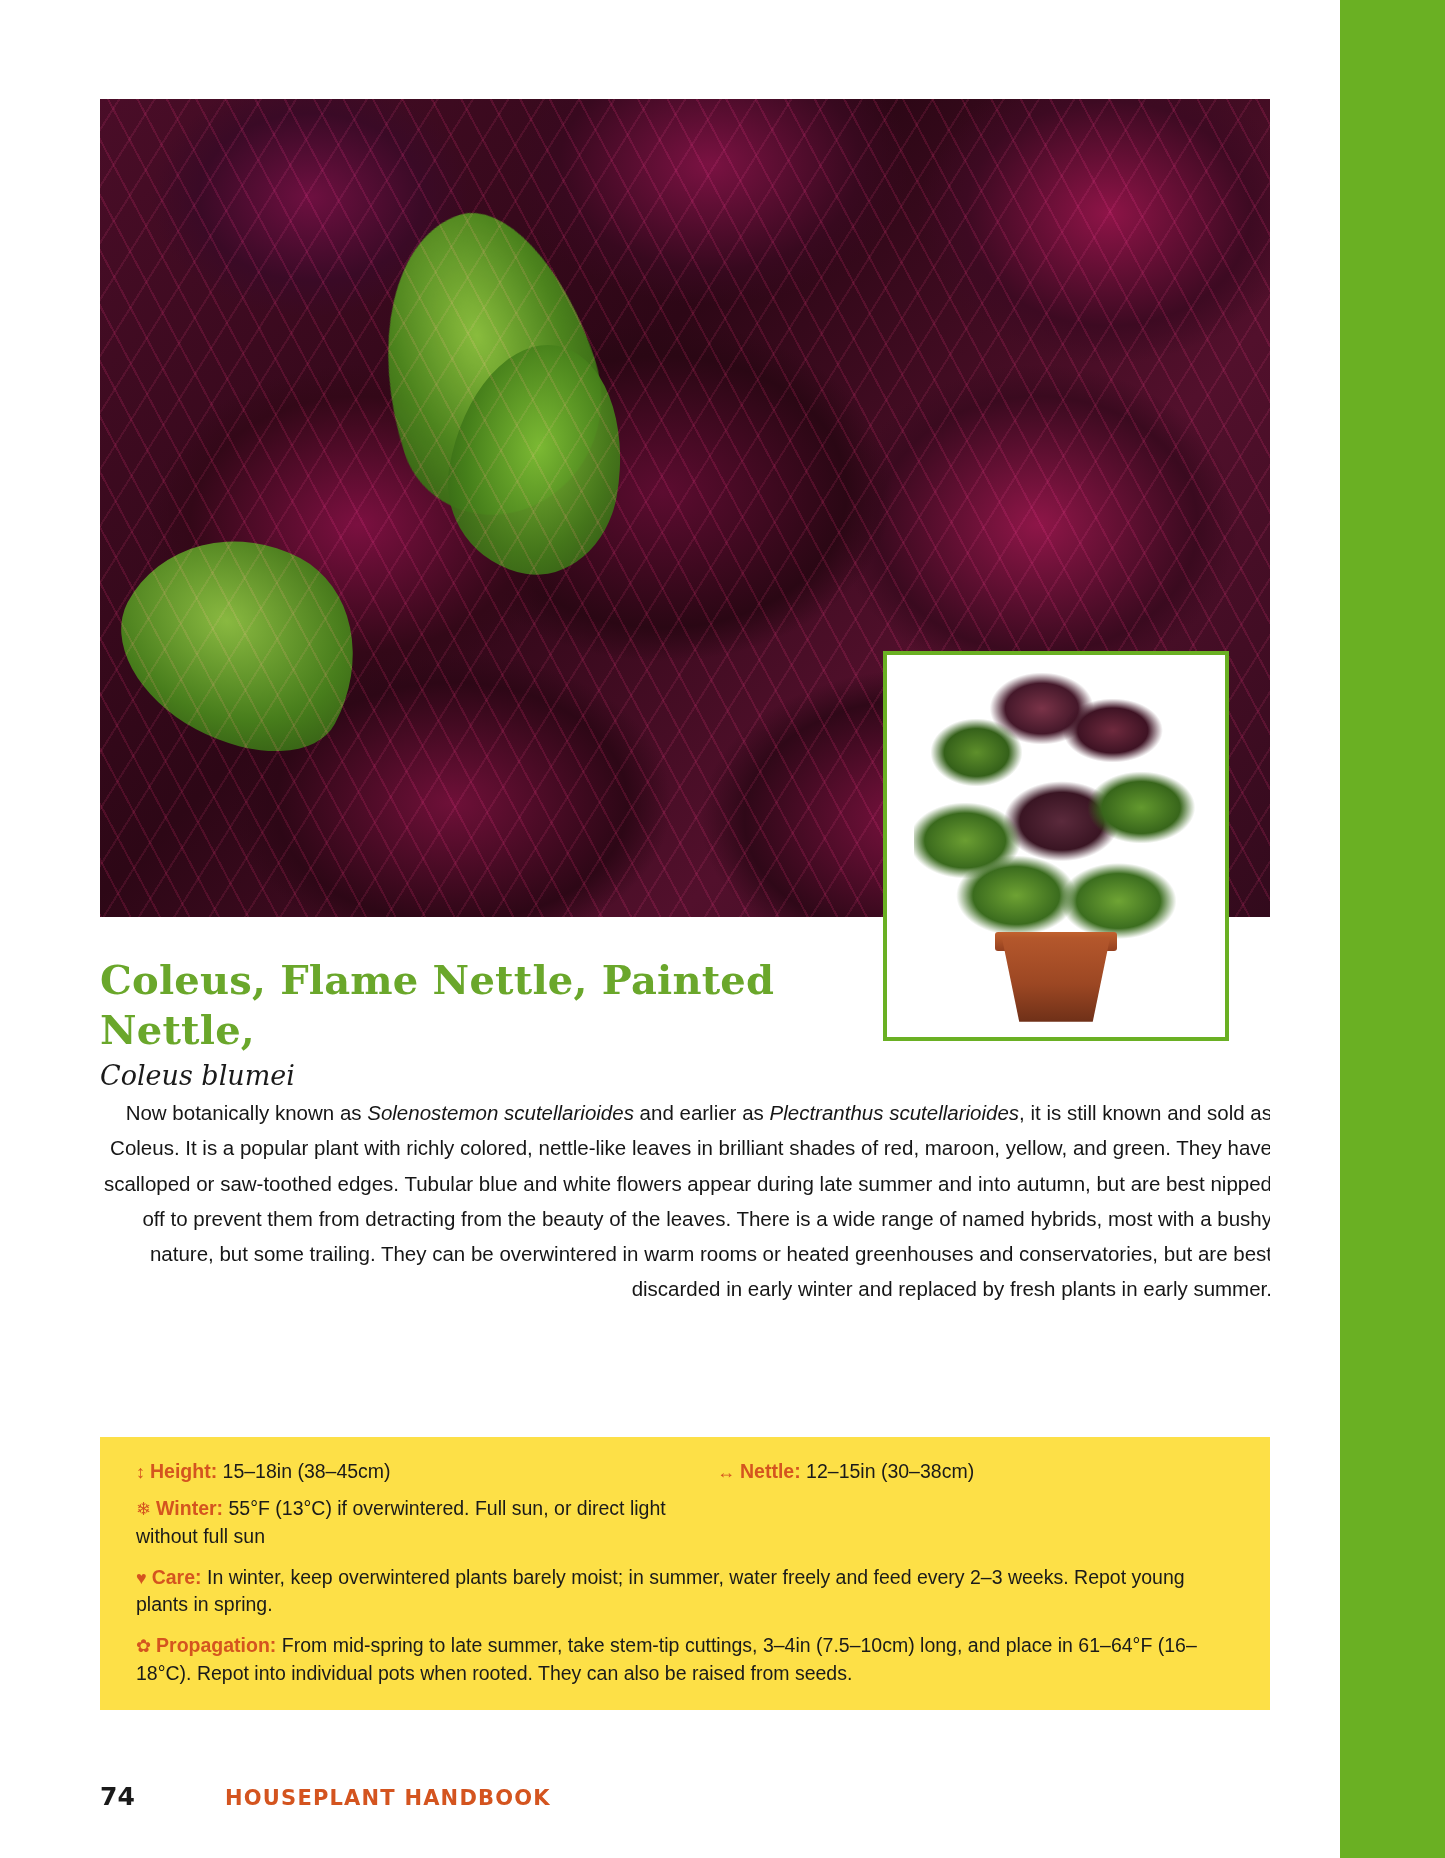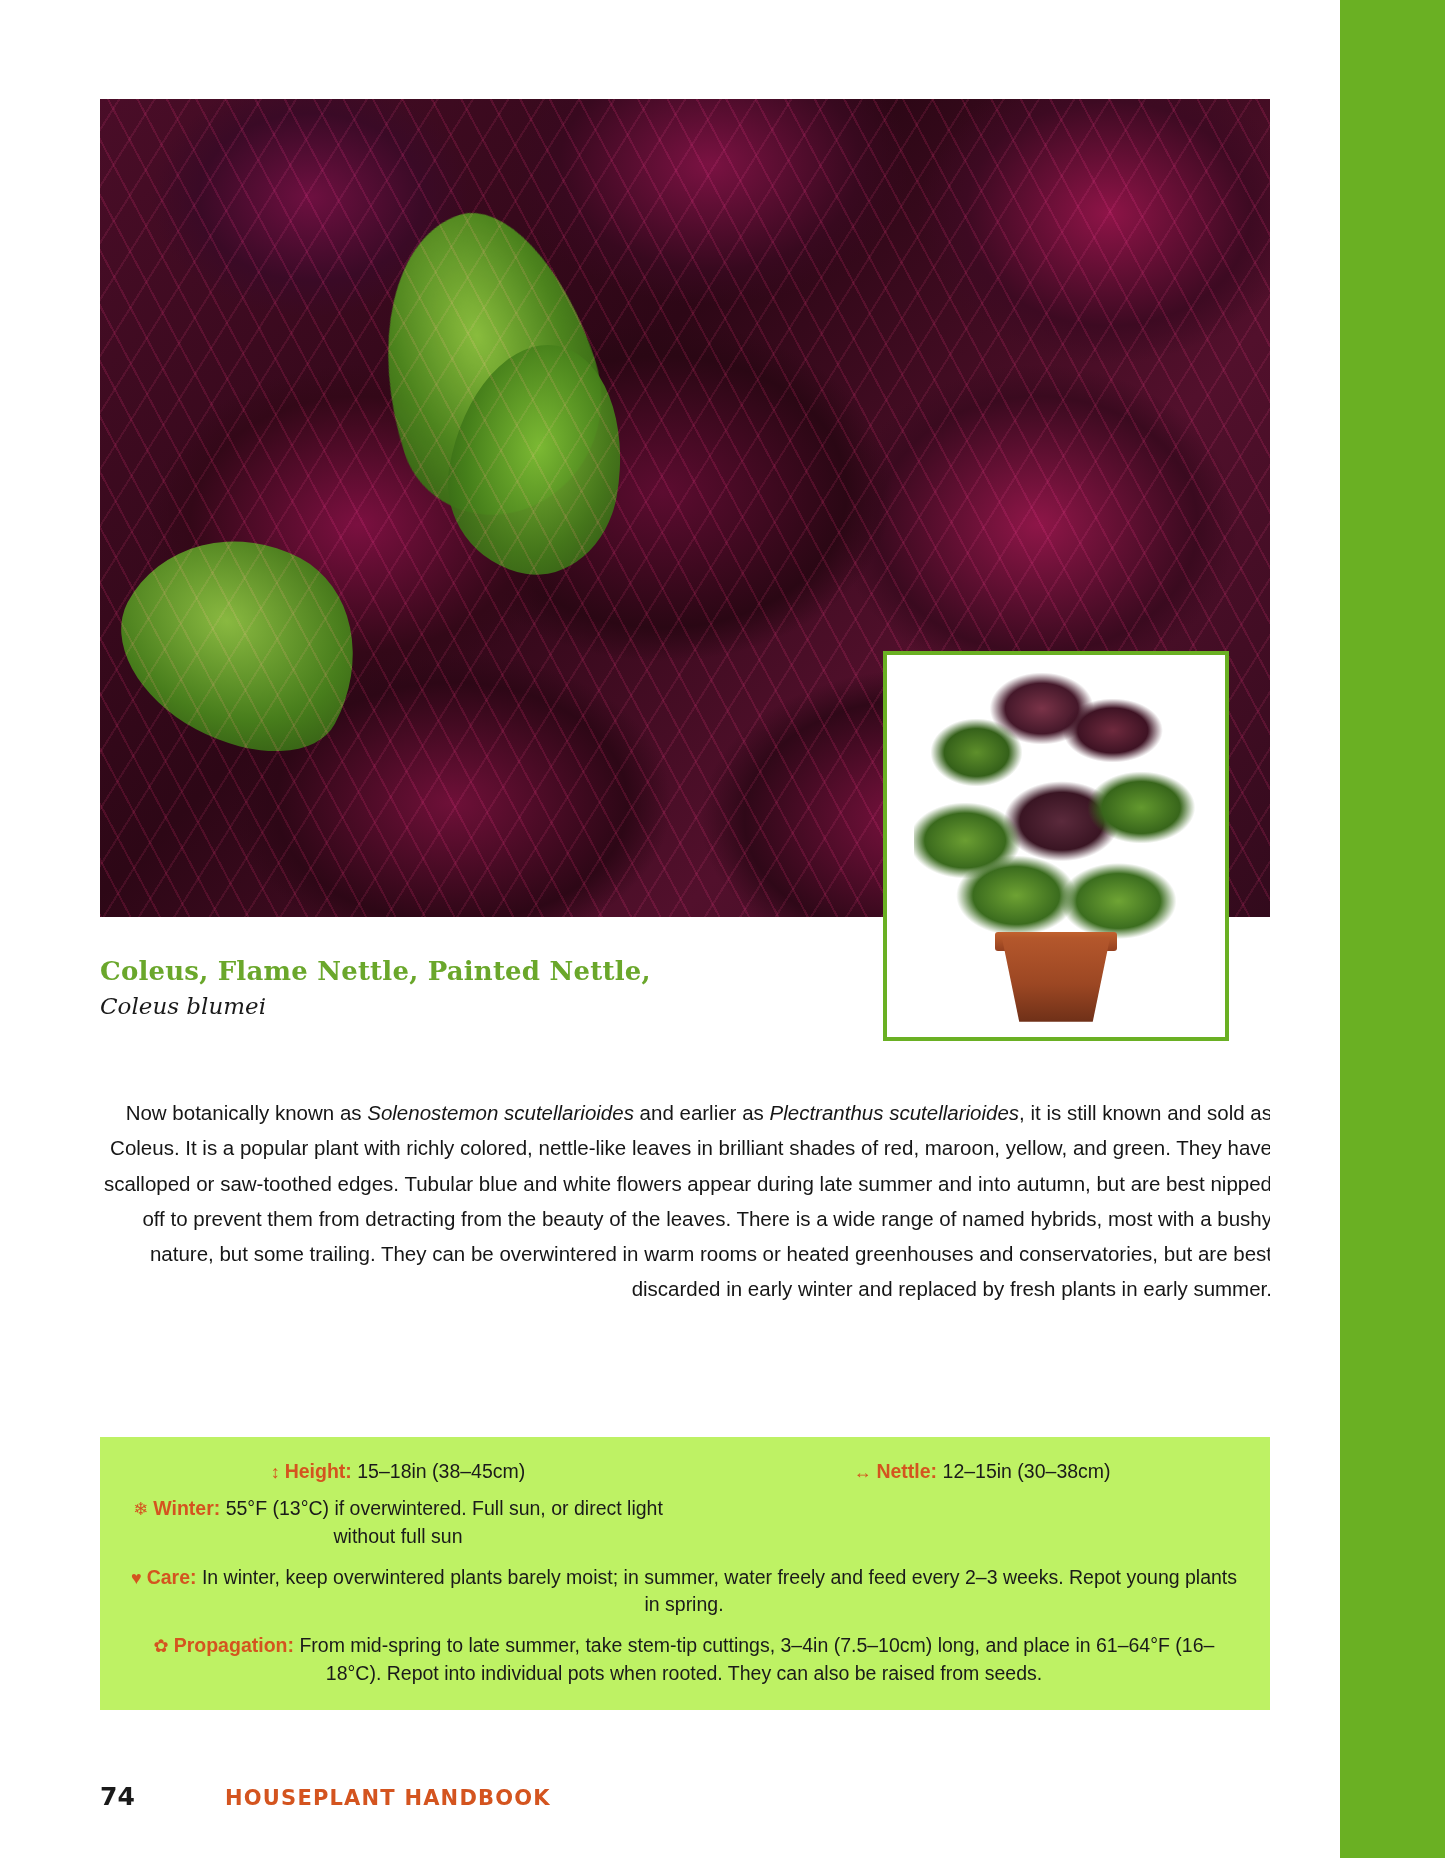--- a/index.html
+++ b/index.html
@@ -175,30 +175,30 @@
   .title-block {
     position: absolute;
     left: 100px;
     top: 955px;
     width: 790px;
   }
   .common-name {
     color: #6aa72b;
     font-family: "DejaVu Serif", serif;
     font-weight: bold;
-    font-size: 26px;
+    font-size: 40px;
     line-height: 1.24;
     letter-spacing: 0.2px;
     margin: 0;
   }
   .latin-name {
     color: #1a1a1a;
     font-family: "DejaVu Serif", serif;
     font-style: italic;
-    font-size: 23px;
+    font-size: 27px;
     margin: 6px 0 0 0;
   }
 
   
   .body-text {
     position: absolute;
     left: 100px;
     top: 1095px;
     width: 1172px;
     font-size: 20.5px;
@@ -209,24 +209,23 @@
   .body-text em {
     font-style: italic;
   }
 
   
   .facts {
     position: absolute;
     left: 100px;
     top: 1437px;
     width: 1172px;
-    background: #bef264;
-    padding: 16px 0 18px 4px;
+    background: #fde047;
+    padding: 16px 0 18px 10px;
     box-sizing: border-box;
-    text-align: center;
   }
   .facts-row {
     display: flex;
     width: 100%;
   }
   .fact-col {
     width: 50%;
     box-sizing: border-box;
     padding: 5px 22px 5px 26px;
   }

